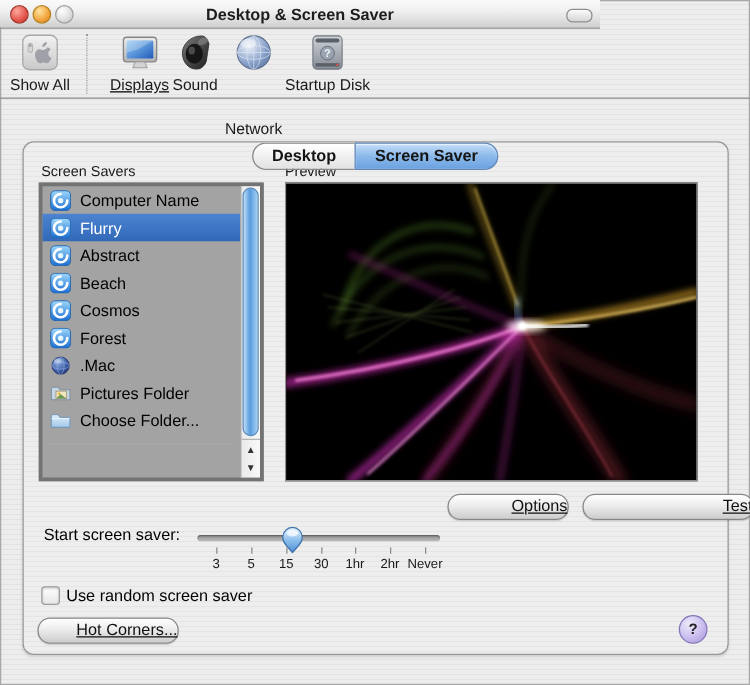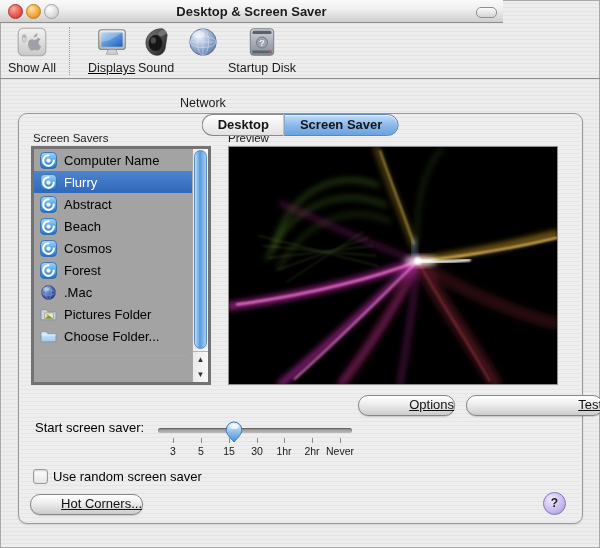--- a/index.html
+++ b/index.html
@@ -4,21 +4,21 @@
 <style>
   html,body{margin:0;padding:0;}
   body{width:600px;height:548px;position:relative;overflow:hidden;
        font-family:"Liberation Sans",sans-serif;
        background:repeating-linear-gradient(180deg,#ededed 0 3px,#e3e3e3 3px 4px);
        -webkit-font-smoothing:antialiased;}
   .window{position:absolute;inset:0;box-shadow:inset 0 0 0 1px #a8a8a8;}
 
   
   .titlebar{position:absolute;left:0;top:0;width:480px;height:22px;
-    background:linear-gradient(#fafafa,#f0f0f0 40%,#cfcfcf);border-bottom:1px solid #8f8f8f;padding-left:23px;}
+    background:linear-gradient(#fafafa,#f0f0f0 40%,#cfcfcf);border-bottom:1px solid #8f8f8f;}
   .title{position:absolute;left:0;right:0;top:4px;text-align:center;font-size:13px;font-weight:bold;color:#1c1c1c;}
   .tl{position:absolute;top:4px;width:13px;height:13px;border-radius:50%;}
   .tl-close{left:8px;background:radial-gradient(circle at 35% 30%,#fda89e,#e3554a 60%,#b33a30);border:1px solid #a5352c;}
   .tl-min{left:26px;background:radial-gradient(circle at 35% 30%,#fde3a0,#f3a33c 60%,#cc7d1e);border:1px solid #b5821f;}
   .tl-zoom{left:44px;background:radial-gradient(circle at 35% 30%,#ffffff,#dcdcdc 60%,#bfbfbf);border:1px solid #a0a0a0;}
   .tb-pill{position:absolute;right:6px;top:7px;width:19px;height:9px;border-radius:5px;
     background:linear-gradient(#fbfbfb,#d5d5d5);border:1px solid #8f8f8f;}
 
   
   .toolbar{position:absolute;left:0;top:23px;width:600px;height:55px;border-bottom:1px solid #8c8c8c;text-align:center;}

